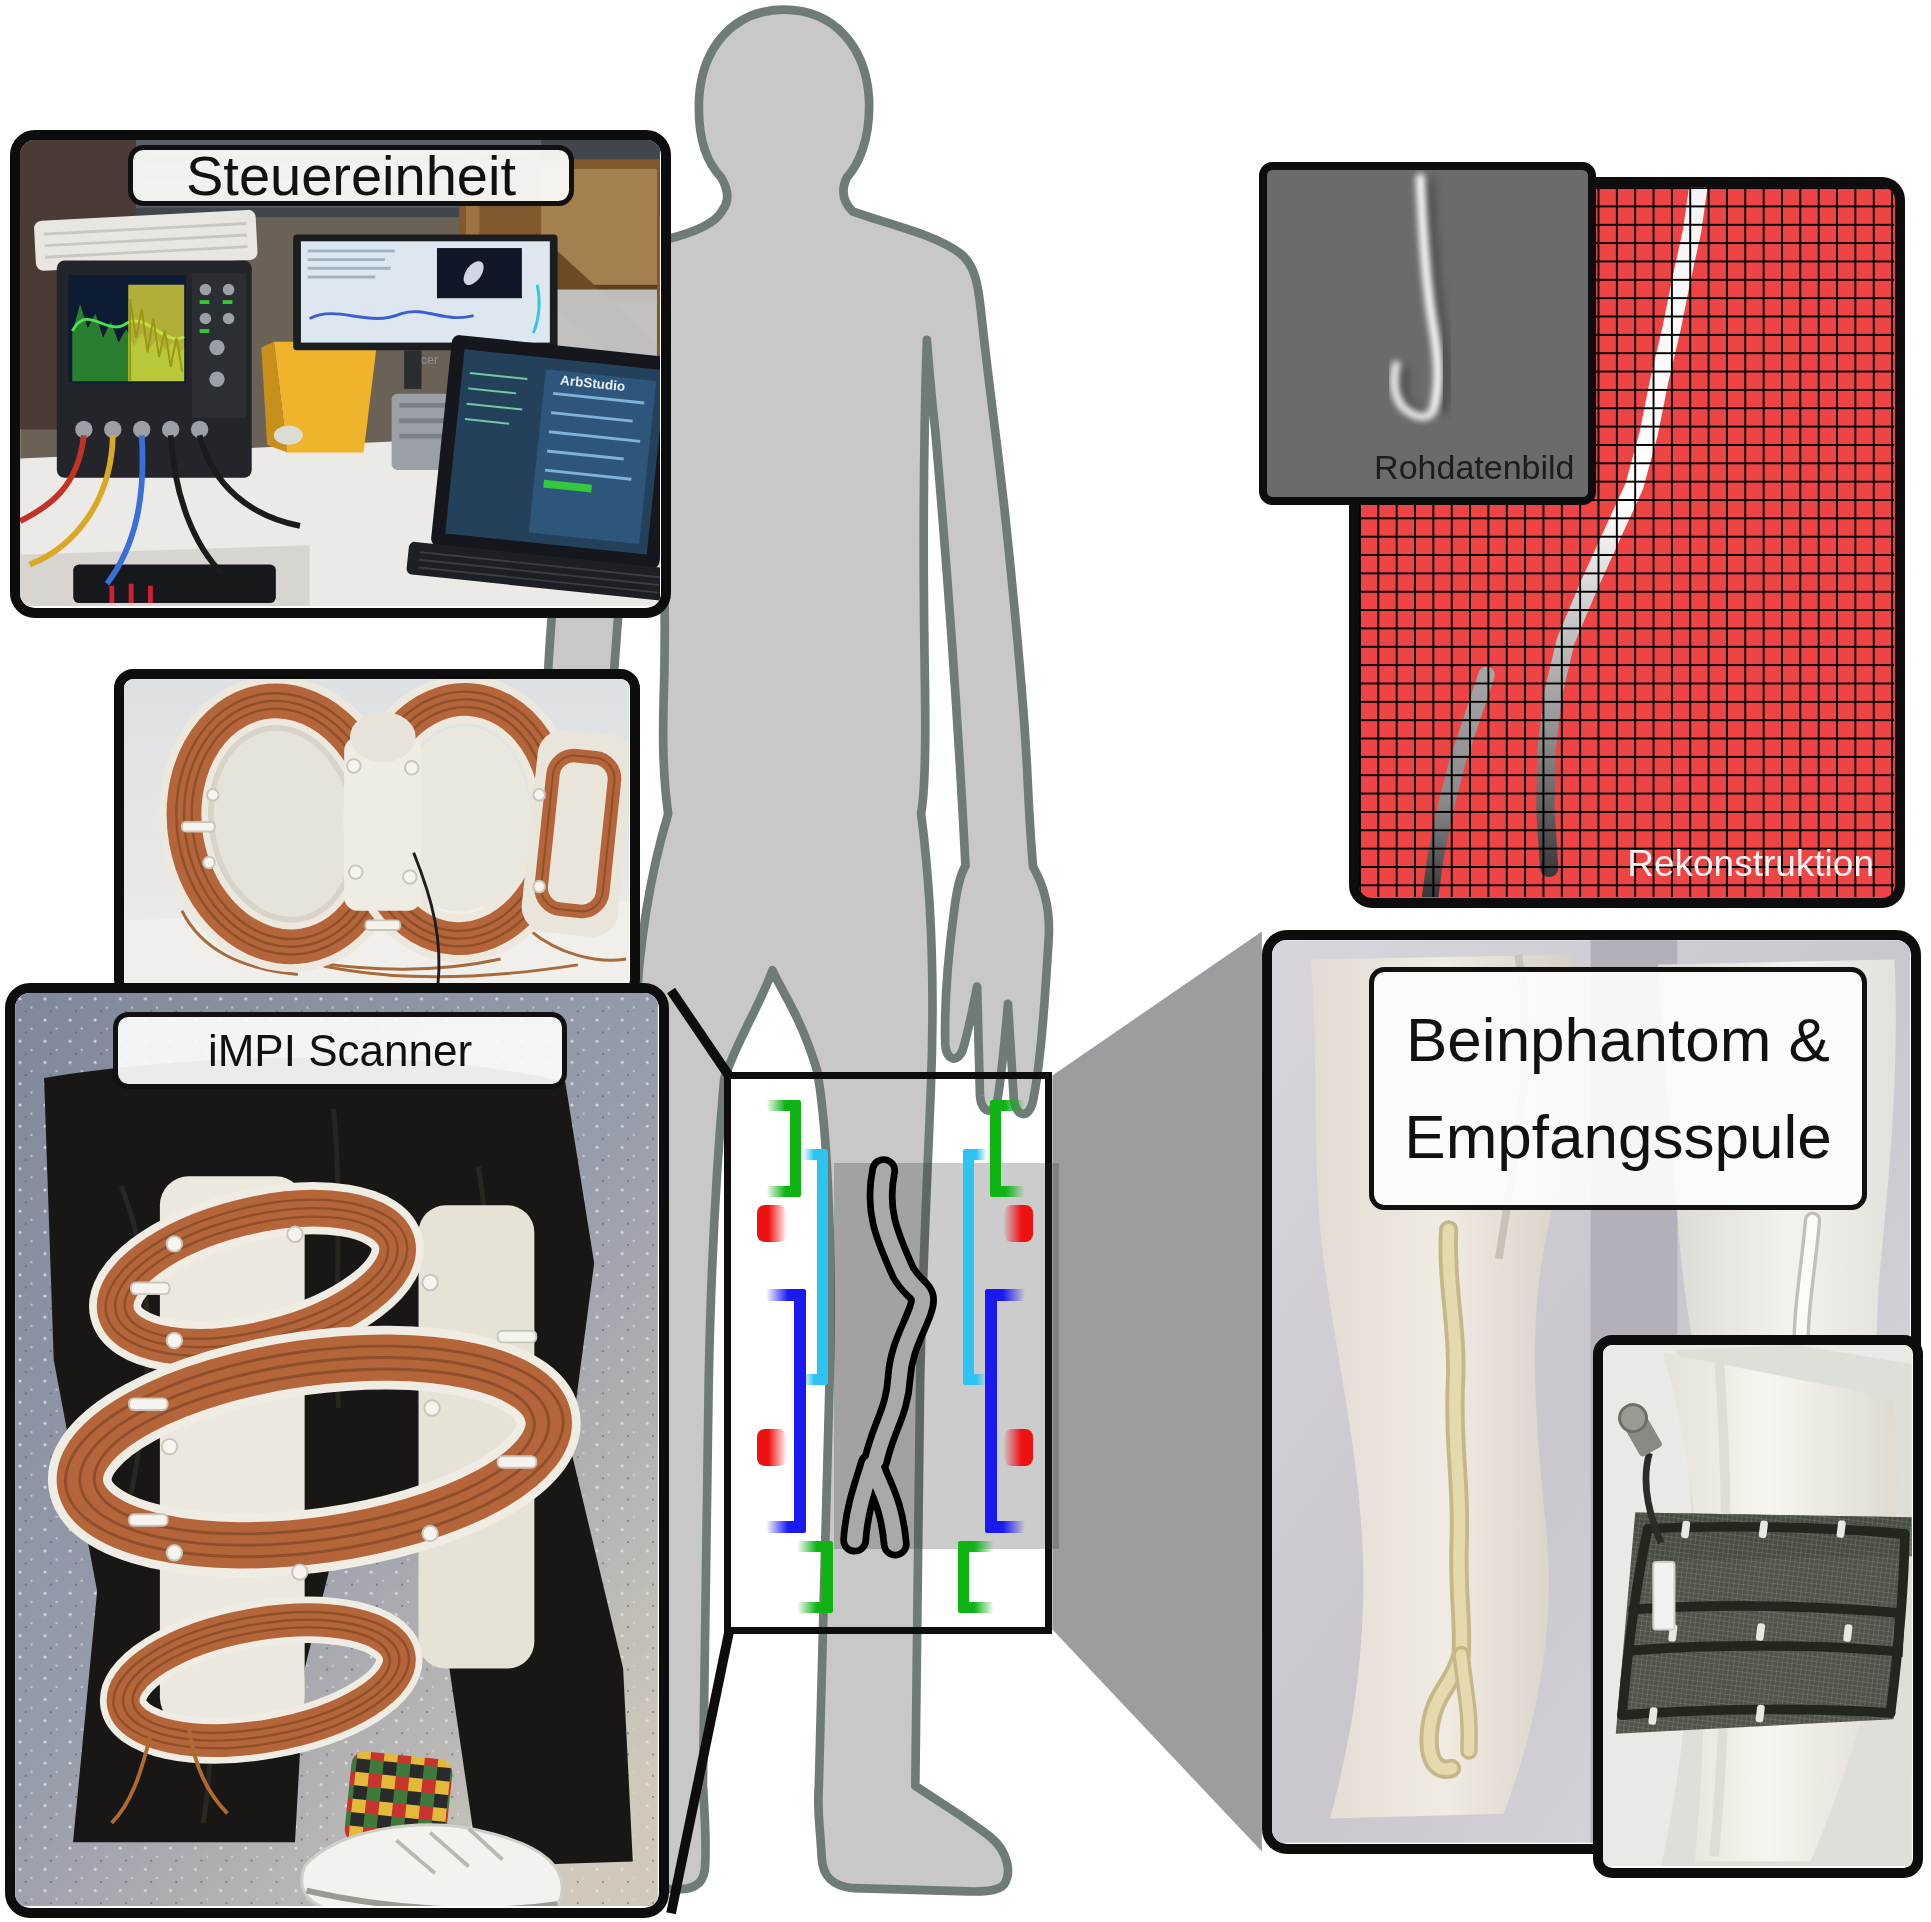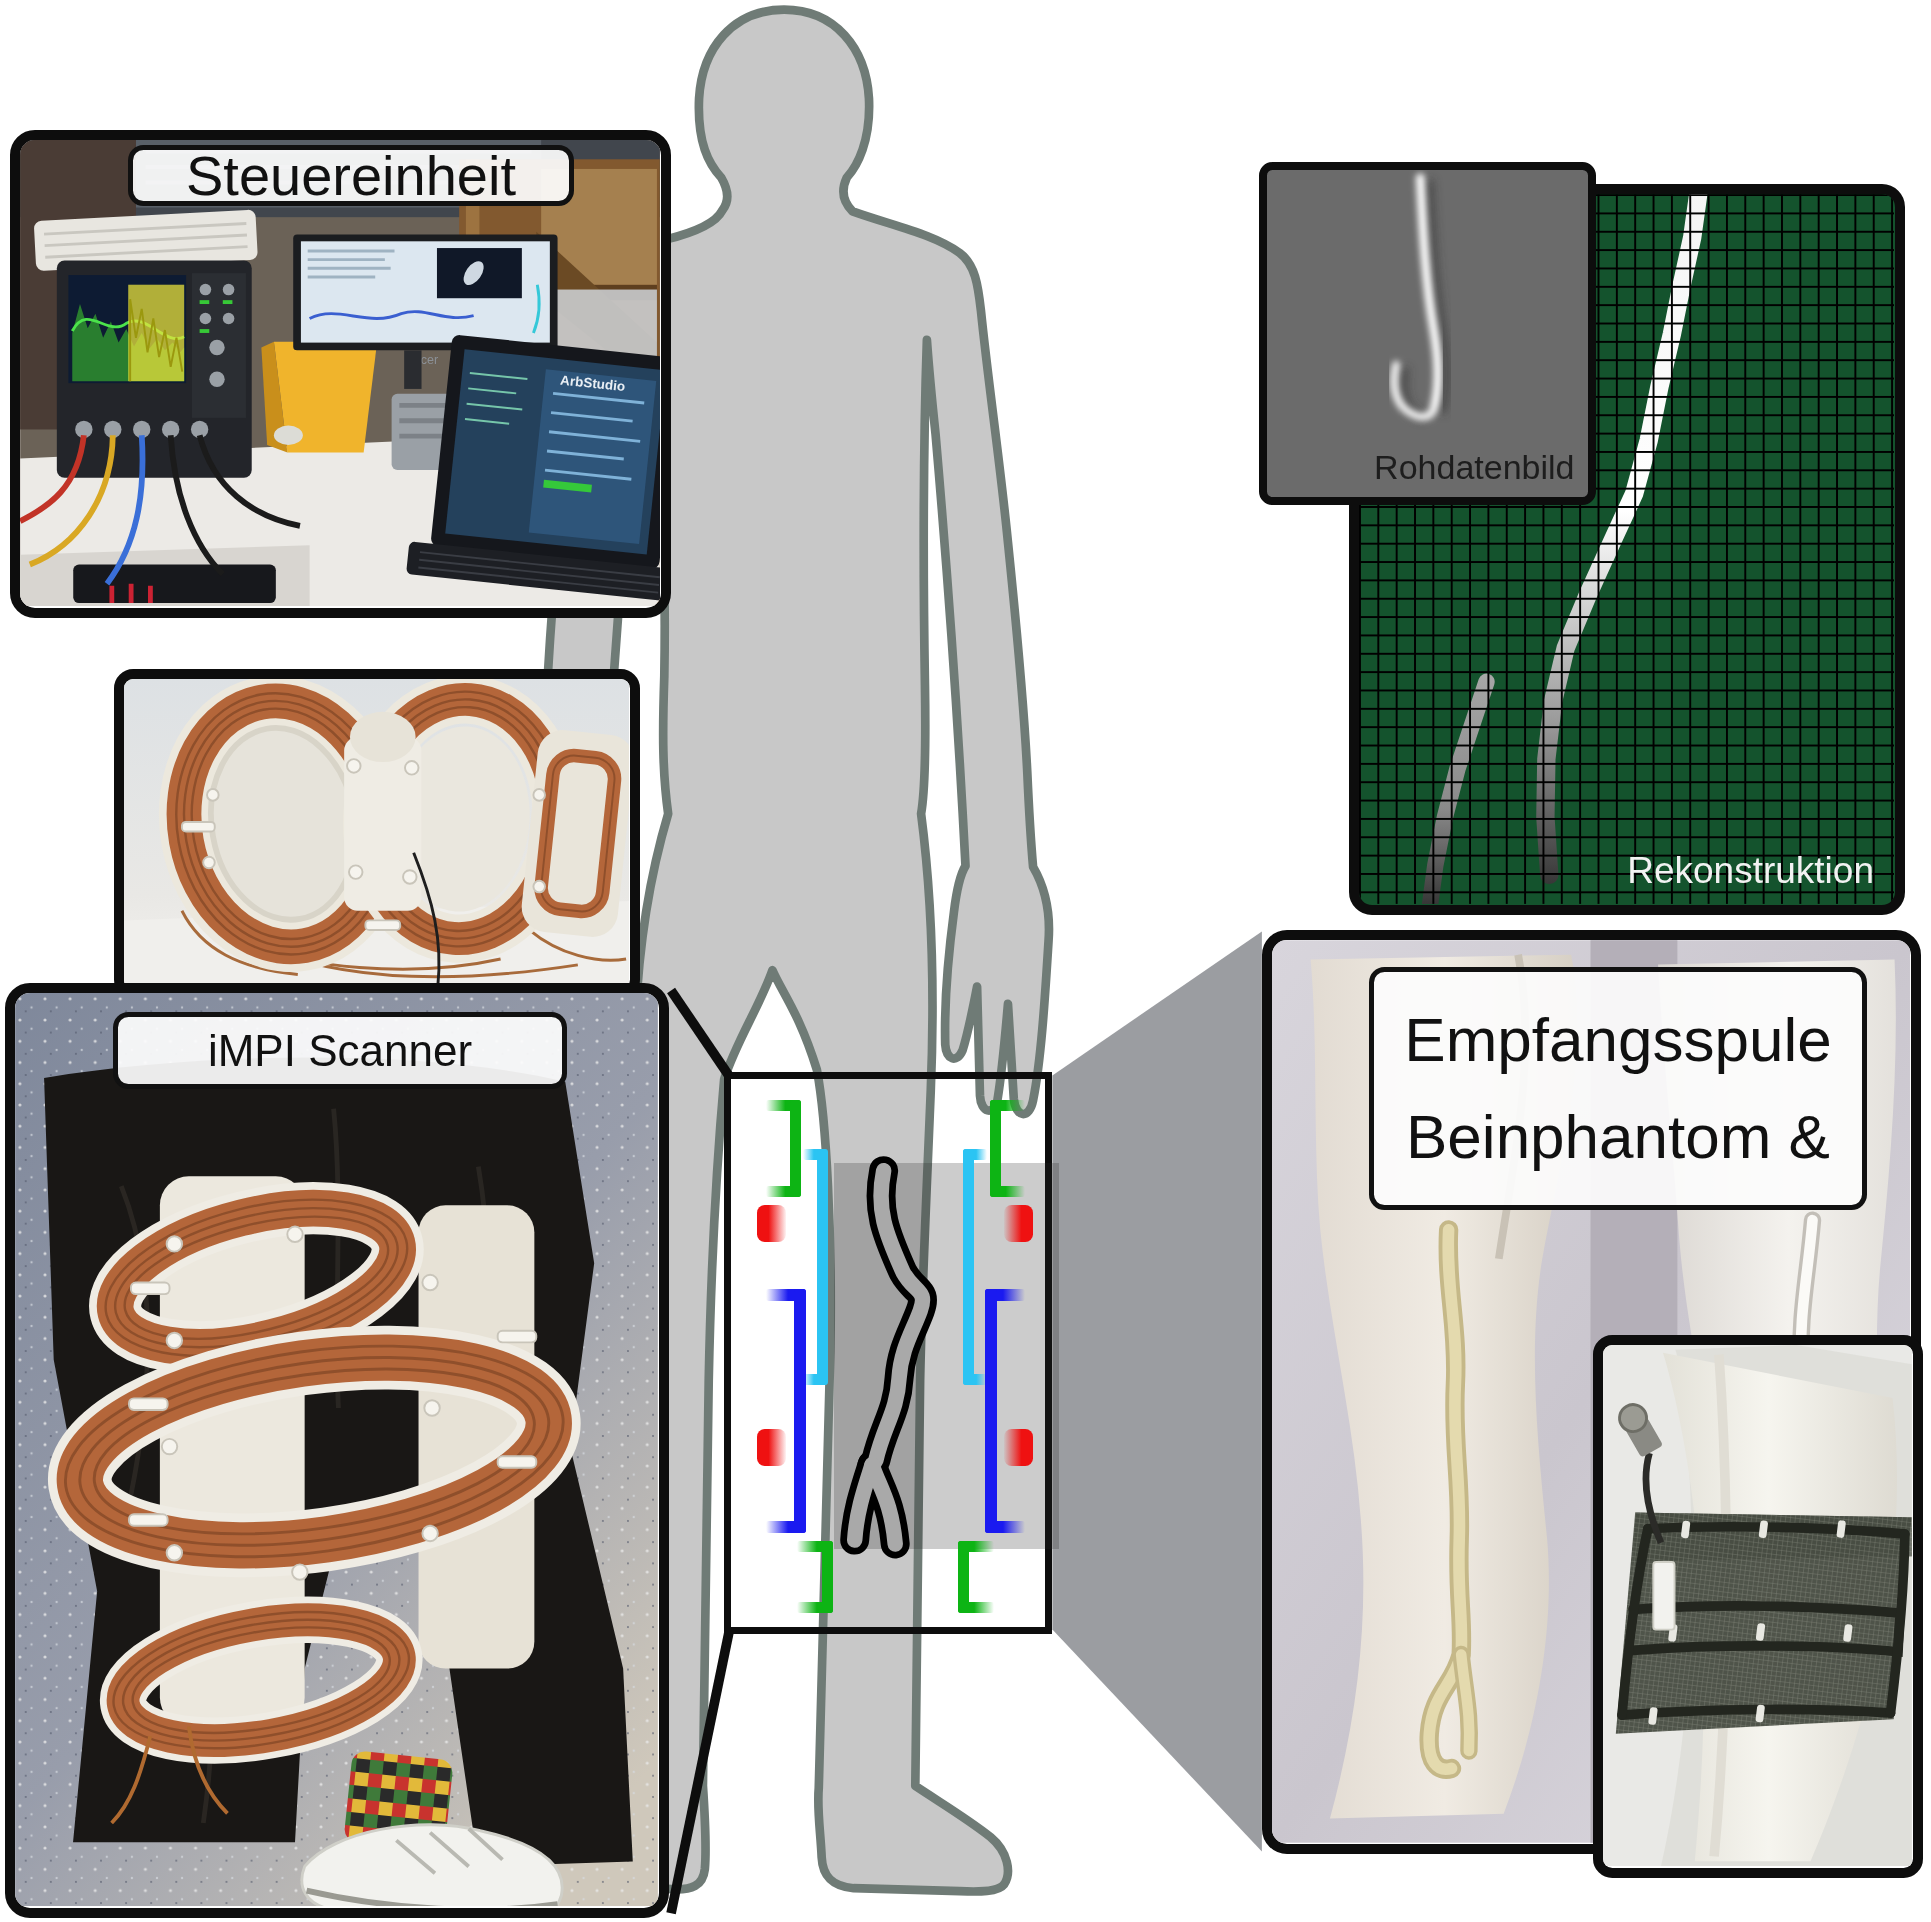--- a/index.html
+++ b/index.html
@@ -45,21 +45,21 @@
          C 562,770 572,610 586,460 C 594,380 602,330 612,308 C 622,278 650,262 690,248
          C 722,240 742,230 748,218 C 756,208 754,196 747,184 C 734,170 722,148 724,102
          C 727,50 759,10 812,10 Z"></path>
 
     <polygon points="1090,1114 1307,965 1307,1918 1090,1688" fill="#8d9094" fill-opacity="0.88"></polygon>
 
     <line x1="695" y1="1026" x2="756" y2="1116" stroke="#0d0d0d" stroke-width="10"></line>
     <line x1="695" y1="1982" x2="756" y2="1686" stroke="#0d0d0d" stroke-width="10"></line>
   </svg>
 
-  <div class="panel" style="left:1349px;top:184px;width:556px;height:731px;background:#14532d;z-index:8;border-radius:23px;">
+  <div class="panel" style="left:1349px;top:177px;width:556px;height:731px;background:#ef4444;z-index:8;border-radius:23px;">
     <svg width="535" height="710" viewBox="0 0 554 735">
       <defs>
         <linearGradient id="gmain" gradientUnits="userSpaceOnUse" x1="0" y1="0" x2="0" y2="730">
           <stop offset="0" stop-color="#f4f4f4"></stop>
             <stop offset="0.45" stop-color="#ffffff"></stop>
           <stop offset="0.75" stop-color="#9a9a9a"></stop>
             <stop offset="1" stop-color="#2e2e2e"></stop>
         </linearGradient>
         <linearGradient id="gbr" gradientUnits="userSpaceOnUse" x1="0" y1="480" x2="0" y2="740">
           <stop offset="0" stop-color="#aaaaaa"></stop>
@@ -453,22 +453,22 @@
 
       <path fill="url(#shellR)" d="M 400,25 L 645,20 C 650,130 640,240 630,340 C 622,430 630,530 638,630 C 644,720 640,820 628,920 L 440,925 C 460,810 466,700 460,600 C 455,500 430,410 422,310 C 415,210 405,120 400,25 Z"></path>
       <g fill="none" stroke-linecap="round">
         <path d="M560,290 C555,350 545,390 549,450 C553,505 540,545 538,605 C536,660 532,680 530,720" stroke="#c3bfb8" stroke-width="18"></path>
         <path d="M560,290 C555,350 545,390 549,450 C553,505 540,545 538,605 C536,660 532,680 530,720" stroke="#fbfaf7" stroke-width="11"></path>
         <circle cx="549" cy="455" r="10" fill="#fbfaf7" stroke="none"></circle>
       </g>
     </svg>
   </div>
   <div class="plabel" style="left:1369px;top:967px;width:498px;height:243px;font-size:62px;flex-direction:column;z-index:32;line-height:1.55;">
+    <div>Beinphantom &amp;</div>
     <div>Empfangsspule</div>
-    <div>Beinphantom &amp;</div>
   </div>
 
   <div class="panel" style="left:1593px;top:1335px;width:330px;height:543px;z-index:22;border-radius:19.3px;">
     <svg width="309" height="521" viewBox="0 0 320 540">
       <defs>
         <linearGradient id="cylg" x1="0" y1="0" x2="1" y2="0">
           <stop offset="0" stop-color="#e3e1d8"></stop>
             <stop offset="0.45" stop-color="#f6f5ef"></stop>
             <stop offset="1" stop-color="#dedbd2"></stop>
         </linearGradient>

